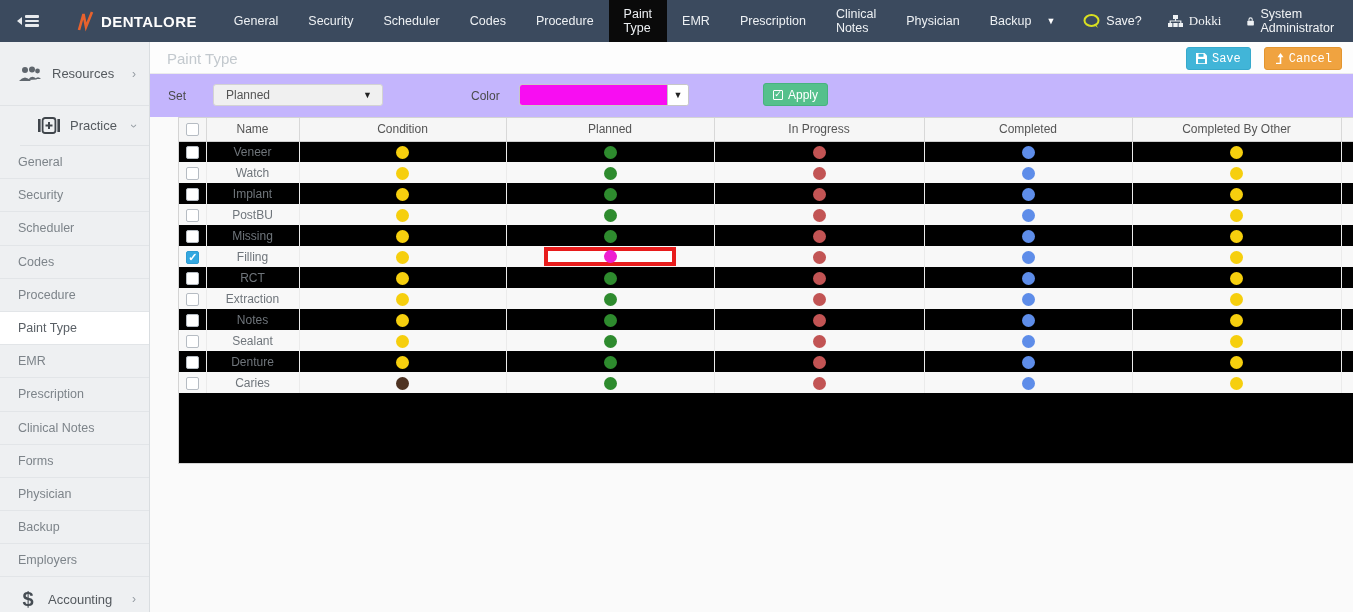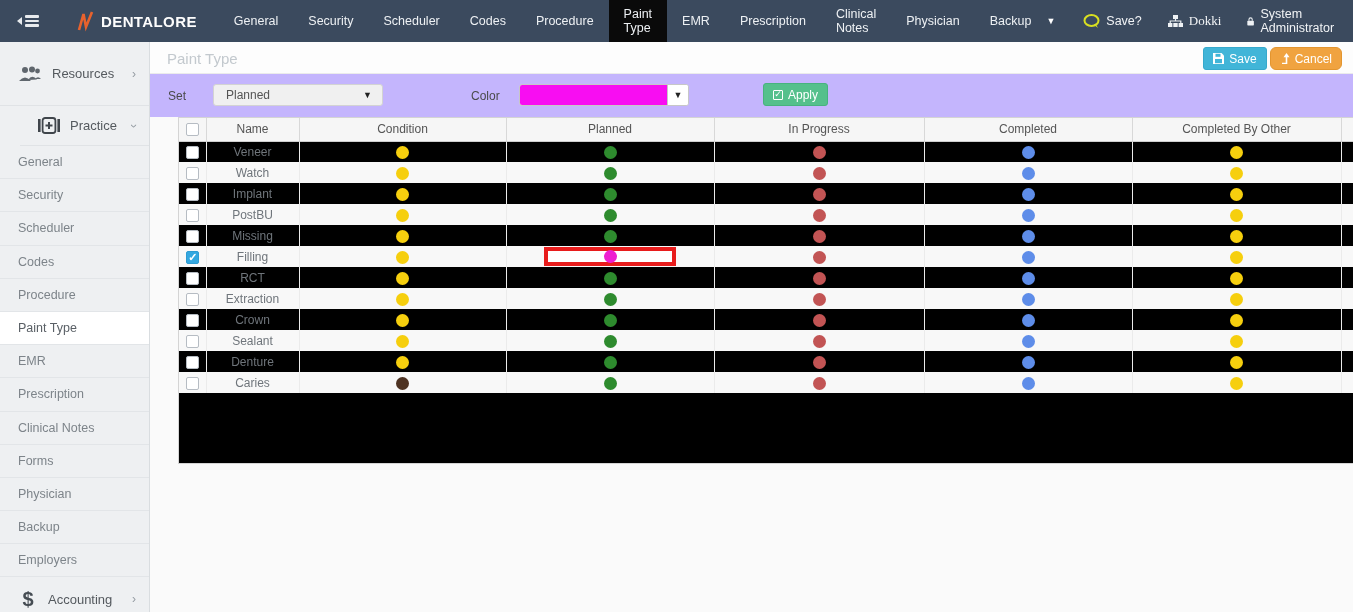--- a/index.html
+++ b/index.html
@@ -37,25 +37,25 @@
   #sg-accounting { height:44px; border-bottom:none; }
   .side-sub { height:33.2px; display:flex; align-items:center; padding-left:18px;
               border-bottom:1px solid #e2e5e8; color:#7d848a; font-size:12.5px; cursor:pointer; }
   .side-sub.active { background:#ffffff; color:#5a6066; }
   .dollar-ic { font-size:20px; font-weight:bold; color:#454c53; width:20px; text-align:center; }
 
   
   .main { position:absolute; left:150px; top:42px; right:0; bottom:0; background:#fafafa; }
   .page-header { height:32px; background:#fdfdfd; border-bottom:1px solid #ebebeb; position:relative; }
   .page-title { position:absolute; left:17px; top:8px; font-size:15px; color:#c3c9ce; }
-  .hdr-btns { position:absolute; right:11px; top:5px; display:flex; gap:3px; }
+  .hdr-btns { position:absolute; right:11px; top:5px; display:flex; gap:13px;font-family:Liberation Mono, monospace; }
   .btn { display:flex; align-items:center; gap:5px; height:23px; padding:0 9px; border-radius:3px;
          color:#fff; font-size:12px; cursor:pointer; border:1px solid transparent; }
   .btn-save { background:#41b5d8; border-color:#36a9cc; }
-  .btn-cancel { background:#f0a340; border-color:#e3952f;border-radius:6px; }
+  .btn-cancel { background:#f0a340; border-color:#e3952f; }
   .btn-apply { background:#55c08c; border-color:#47b37e; }
 
   .controls { height:43px; background:#c4b5fd; position:relative; }
   .ctl-label { position:absolute; top:15px; font-size:12px; color:#4a4a4a; }
   #set-label { left:18px; }
   #color-label { left:321px; }
   .select-box { position:absolute; left:63px; top:10px; width:170px; height:22px; background:#f0f0f0;
                 border:1px solid #d3d3d3; border-radius:3px; display:flex; align-items:center; cursor:pointer; }
   .select-box .sel-text { margin-left:12px; font-size:12px; color:#555; flex:1; }
   .select-box .sel-caret { margin-right:10px; font-size:9px; color:#222; }
@@ -345,21 +345,21 @@
             <td class="name-cell">Extraction</td>
             <td><span class="dot" style="background: rgb(246, 207, 14);"></span></td>
             <td><span class="dot" style="background: rgb(46, 139, 46);"></span></td>
             <td><span class="dot" style="background: rgb(194, 84, 84);"></span></td>
             <td><span class="dot" style="background: rgb(94, 141, 233);"></span></td>
             <td><span class="dot" style="background: rgb(246, 207, 14);"></span></td>
             <td></td>
           </tr>
           <tr>
             <td><span class="cbx"></span></td>
-            <td class="name-cell">Crown</td>
+            <td class="name-cell">Notes</td>
             <td><span class="dot" style="background: rgb(246, 207, 14);"></span></td>
             <td><span class="dot" style="background: rgb(46, 139, 46);"></span></td>
             <td><span class="dot" style="background: rgb(194, 84, 84);"></span></td>
             <td><span class="dot" style="background: rgb(94, 141, 233);"></span></td>
             <td><span class="dot" style="background: rgb(246, 207, 14);"></span></td>
             <td></td>
           </tr>
           <tr>
             <td><span class="cbx"></span></td>
             <td class="name-cell">Sealant</td>

